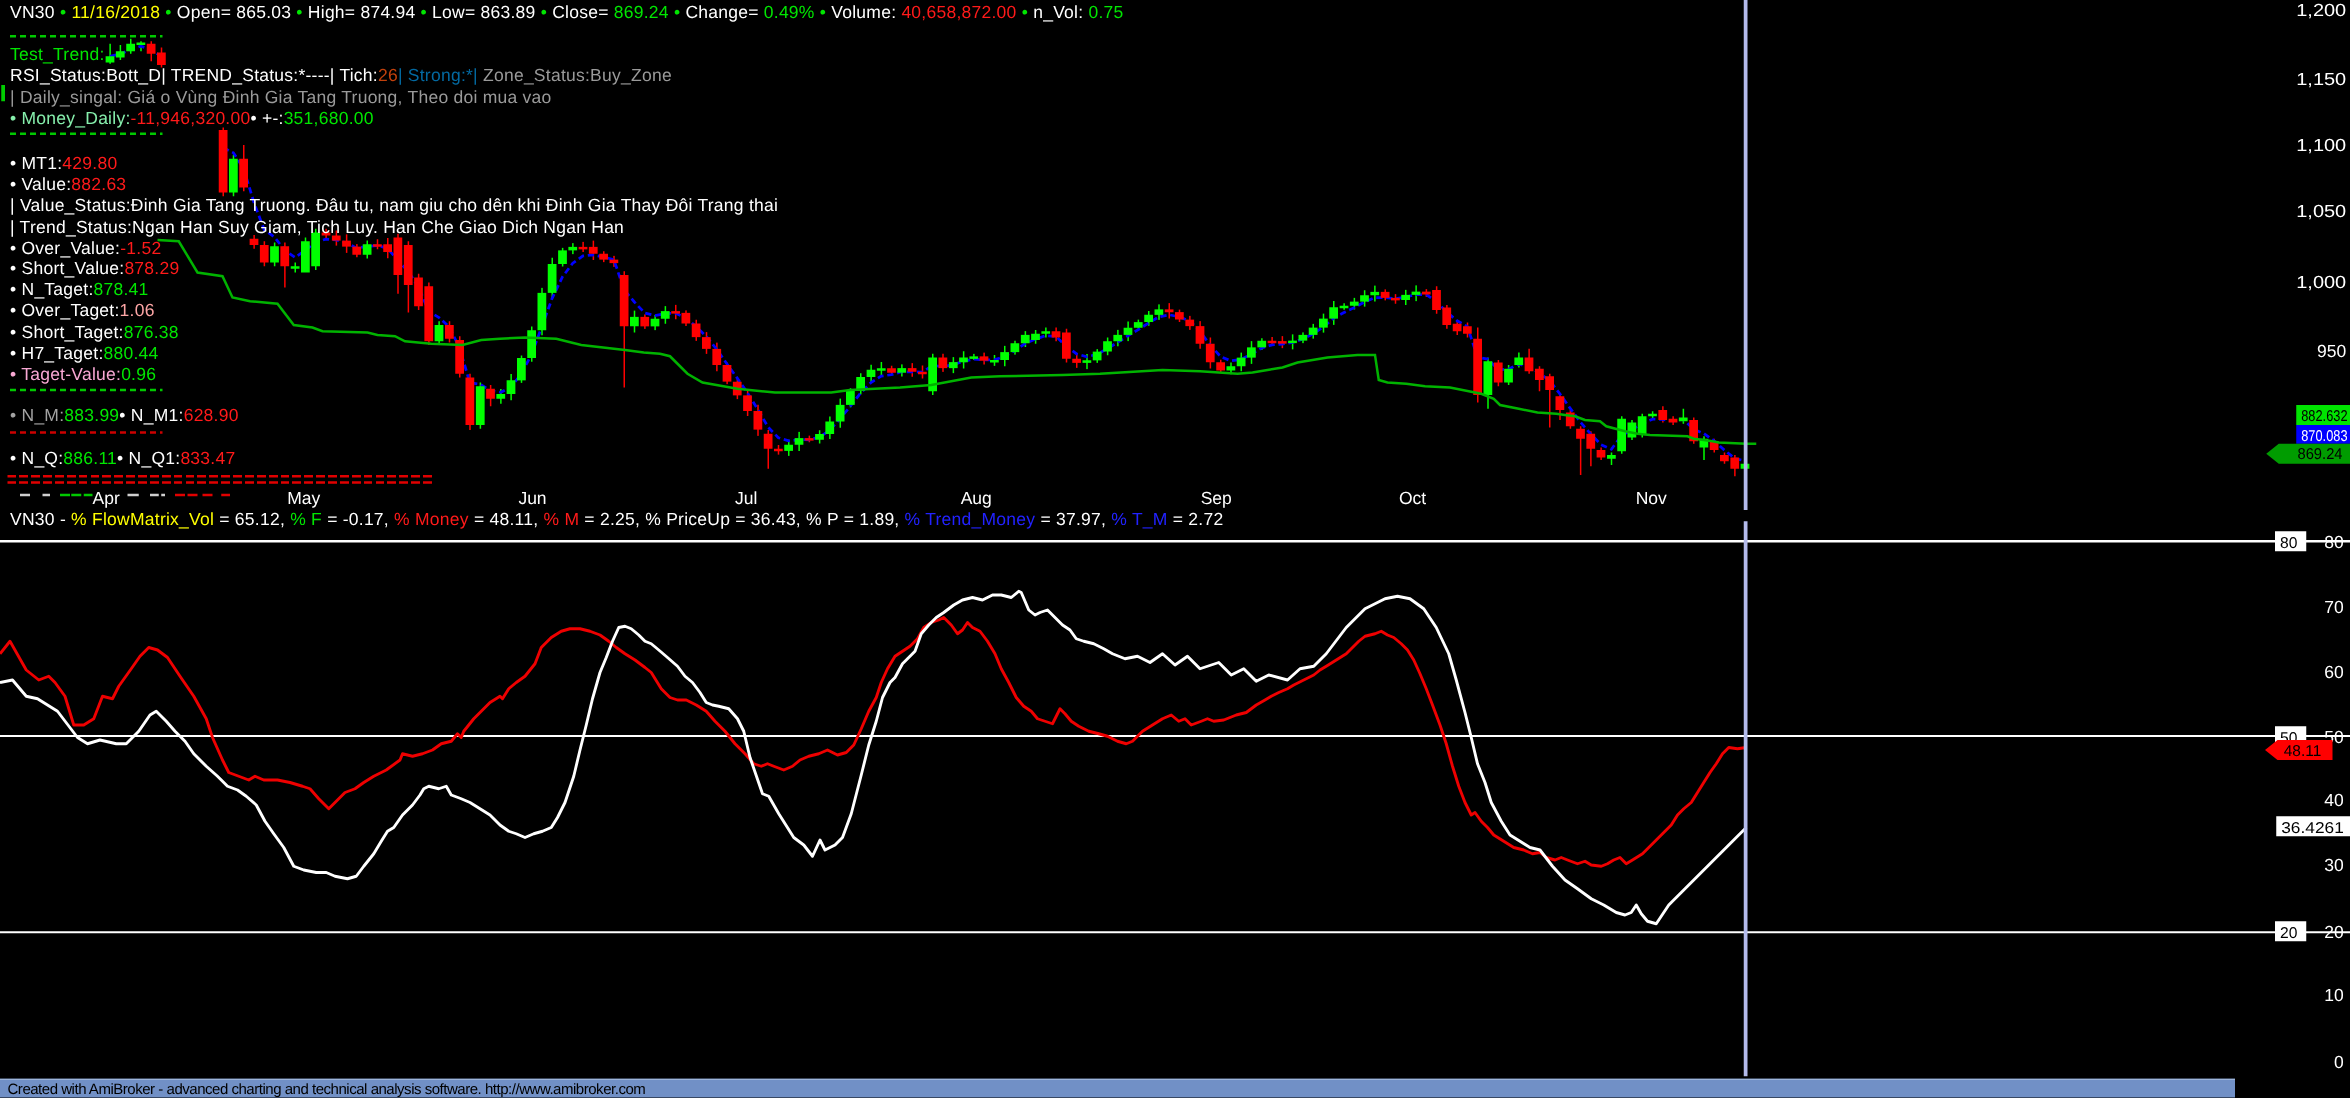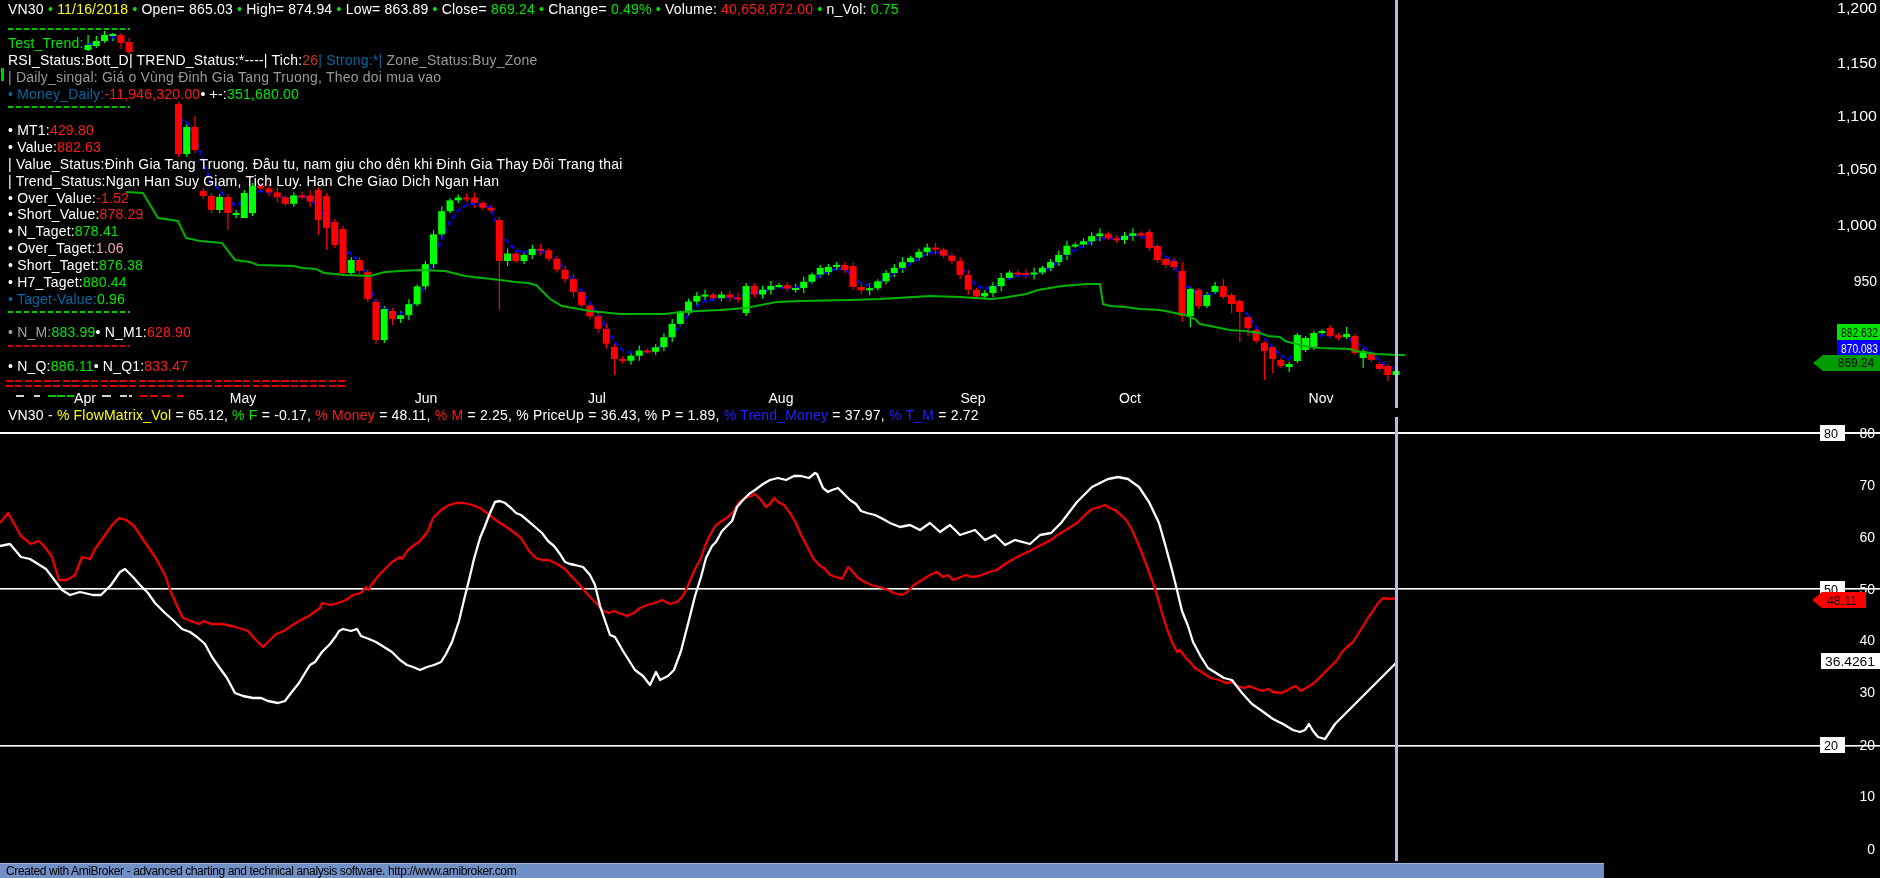--- a/index.html
+++ b/index.html
@@ -1,15 +1,15 @@
 <!DOCTYPE html>
 <html><head><meta charset="utf-8"><style>
 html,body{margin:0;padding:0;background:#000;width:1880px;height:878px;overflow:hidden}
 .tl{position:absolute;left:8px;white-space:pre;font-family:"Liberation Sans",sans-serif;font-size:14px;line-height:15px;letter-spacing:0.2px}
-#bar{position:absolute;left:0;top:863px;width:1604px;height:15px;background:#7190c6;border-top:1px solid #9db4da;box-sizing:border-box;
+#bar{position:absolute;left:0;top:863px;width:1788px;height:15px;background:#7190c6;border-top:1px solid #9db4da;box-sizing:border-box;
 font-family:"Liberation Sans",sans-serif;font-size:12px;color:#000;line-height:14px;padding-left:6px;letter-spacing:-0.38px}
 </style></head>
 <body>
 <svg width="1880" height="878" viewBox="0 0 1880 878" style="position:absolute;left:0;top:0">
 <rect x="0" y="432" width="1880" height="2" fill="#ffffff"></rect>
 <rect x="0" y="588" width="1880" height="1.6" fill="#ffffff"></rect>
 <rect x="0" y="745" width="1880" height="1.6" fill="#ffffff"></rect>
 <rect x="87.5" y="35.0" width="1.2" height="16.0" fill="#00ff00"></rect>
 <rect x="95.7" y="36.0" width="1.2" height="12.0" fill="#00ff00"></rect>
 <rect x="104.0" y="31.0" width="1.2" height="12.0" fill="#00ff00"></rect>
@@ -383,27 +383,27 @@
 <div style="position:absolute;left:67px;top:394.5px;width:7px;height:2px;background:#00c800"></div>
 <div style="position:absolute;left:140px;top:394.5px;width:8px;height:2px;background:#e00000"></div>
 <div style="position:absolute;left:150px;top:394.5px;width:8px;height:2px;background:#e00000"></div>
 <div style="position:absolute;left:162px;top:394.5px;width:8px;height:2px;background:#e00000"></div>
 <div style="position:absolute;left:177px;top:394.5px;width:7px;height:2px;background:#e00000"></div>
 <div style="position:absolute;left:1px;top:68px;width:3px;height:13px;background:#00cc00"></div>
 <div class="tl" style="top:2px"><span style="color:#ffffff">VN30 </span><span style="color:#00e600">• </span><span style="color:#ffff00">11/16/2018 </span><span style="color:#00e600">• </span><span style="color:#ffffff">Open= 865.03 </span><span style="color:#00e600">• </span><span style="color:#ffffff">High= 874.94 </span><span style="color:#00e600">• </span><span style="color:#ffffff">Low= 863.89 </span><span style="color:#00e600">• </span><span style="color:#ffffff">Close= </span><span style="color:#00e600">869.24 </span><span style="color:#00e600">• </span><span style="color:#ffffff">Change= </span><span style="color:#00e600">0.49% </span><span style="color:#00e600">• </span><span style="color:#ffffff">Volume: </span><span style="color:#ff1a1a">40,658,872.00 </span><span style="color:#00e600">• </span><span style="color:#ffffff">n_Vol: </span><span style="color:#00e600">0.75</span></div>
 <div class="tl" style="top:36px"><span style="color:#00e600">Test_Trend:</span></div>
 <div class="tl" style="top:53px"><span style="color:#ffffff">RSI_Status:Bott_D| TREND_Status:*----| Tich:</span><span style="color:#c2410c">26</span><span style="color:#0369a1">| Strong:*| </span><span style="color:#9a9a9a">Zone_Status:Buy_Zone</span></div>
 <div class="tl" style="top:70px"><span style="color:#9a9a9a">| Daily_singal: Giá o Vùng Đinh Gia Tang Truong, Theo doi mua vao</span></div>
-<div class="tl" style="top:87px"><span style="color:#0369a1">• Money_Daily:</span><span style="color:#ff1a1a">-11,946,320.00</span><span style="color:#ffffff">• +-:</span><span style="color:#00e600">351,680.00</span></div>
+<div class="tl" style="top:87px"><span style="color:#86efac">• Money_Daily:</span><span style="color:#ff1a1a">-11,946,320.00</span><span style="color:#ffffff">• +-:</span><span style="color:#00e600">351,680.00</span></div>
 <div class="tl" style="top:123px"><span style="color:#ffffff">• MT1:</span><span style="color:#ff1a1a">429.80</span></div>
 <div class="tl" style="top:140px"><span style="color:#ffffff">• Value:</span><span style="color:#ff1a1a">882.63</span></div>
 <div class="tl" style="top:157px"><span style="color:#ffffff">| Value_Status:Đinh Gia Tang Truong. Đâu tu, nam giu cho dên khi Đinh Gia Thay Đôi Trang thai</span></div>
 <div class="tl" style="top:174px"><span style="color:#ffffff">| Trend_Status:Ngan Han Suy Giam, Tich Luy. Han Che Giao Dich Ngan Han</span></div>
 <div class="tl" style="top:191px"><span style="color:#ffffff">• Over_Value:</span><span style="color:#ff1a1a">-1.52</span></div>
 <div class="tl" style="top:207px"><span style="color:#ffffff">• Short_Value:</span><span style="color:#ff1a1a">878.29</span></div>
 <div class="tl" style="top:224px"><span style="color:#ffffff">• N_Taget:</span><span style="color:#00e600">878.41</span></div>
 <div class="tl" style="top:241px"><span style="color:#ffffff">• Over_Taget:</span><span style="color:#fca5a5">1.06</span></div>
 <div class="tl" style="top:258px"><span style="color:#ffffff">• Short_Taget:</span><span style="color:#00e600">876.38</span></div>
 <div class="tl" style="top:275px"><span style="color:#ffffff">• H7_Taget:</span><span style="color:#00e600">880.44</span></div>
-<div class="tl" style="top:292px"><span style="color:#0369a1">• Taget-Value:</span><span style="color:#00e600">0.96</span></div>
+<div class="tl" style="top:292px"><span style="color:#f9a8d4">• Taget-Value:</span><span style="color:#00e600">0.96</span></div>
 <div class="tl" style="top:325px"><span style="color:#a3a3a3">• N_M:</span><span style="color:#00e600">883.99</span><span style="color:#ffffff">• N_M1:</span><span style="color:#ff1a1a">628.90</span></div>
 <div class="tl" style="top:359px"><span style="color:#ffffff">• N_Q:</span><span style="color:#00e600">886.11</span><span style="color:#ffffff">• N_Q1:</span><span style="color:#ff1a1a">833.47</span></div>
 <div class="tl" style="top:408px"><span style="color:#ffffff">VN30 - </span><span style="color:#ffff00">% FlowMatrix_Vol </span><span style="color:#ffffff">= 65.12, </span><span style="color:#00e600">% F </span><span style="color:#ffffff">= -0.17, </span><span style="color:#ff1a1a">% Money </span><span style="color:#ffffff">= 48.11, </span><span style="color:#ff1a1a">% M </span><span style="color:#ffffff">= 2.25, </span><span style="color:#ffffff">% PriceUp = 36.43, % P = 1.89, </span><span style="color:#2222ff">% Trend_Money </span><span style="color:#ffffff">= 37.97, </span><span style="color:#2222ff">% T_M </span><span style="color:#ffffff">= 2.72</span></div>
 <div id="bar">Created with AmiBroker - advanced charting and technical analysis software. http://www.amibroker.com</div>
 </body></html>

